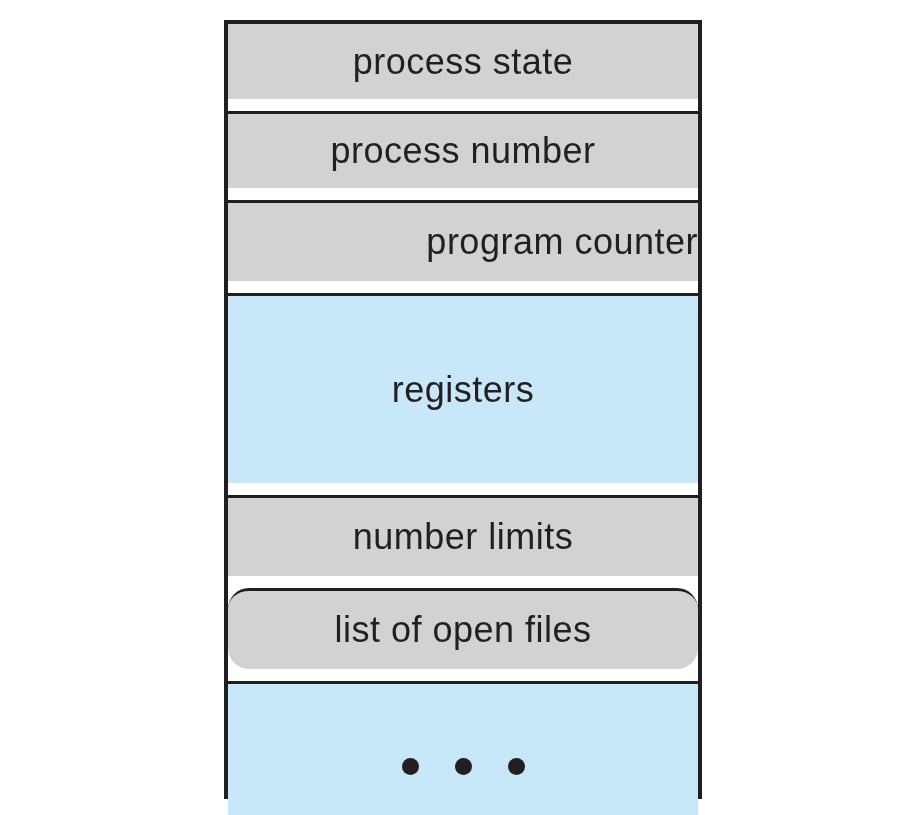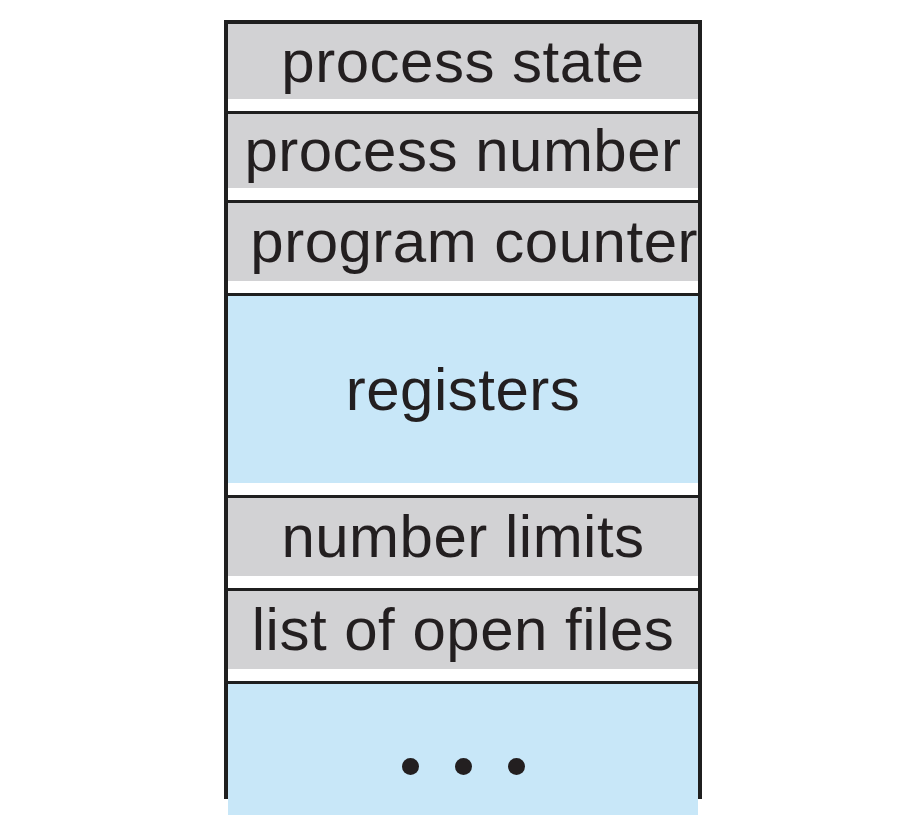--- a/index.html
+++ b/index.html
@@ -36,21 +36,21 @@
     display: flex;
     align-items: center;
     justify-content: center;
     flex: 0 0 auto;
   }
   .pcb-row + .pcb-row { border-top: 3px solid var(--border); margin-top: 12px; }
   .pcb-row.gray { background: var(--gray); }
   .pcb-row.blue { background: var(--blue); }
   .pcb-label {
     color: var(--text);
-    font-size: 60px;
+    font-size: 36px;
     line-height: 1;
     letter-spacing: 0.5px;
     white-space: nowrap;
   }
   .dots {
     display: flex;
     align-items: center;
     gap: 36px;
   }
   .dot {
@@ -73,21 +73,21 @@
       </div>
       <div class="pcb-row gray" style="height: 81px; justify-content: flex-end;">
         <span class="pcb-label">program counter</span>
       </div>
       <div class="pcb-row blue" style="height: 190px; text-align: right;">
         <span class="pcb-label">registers</span>
       </div>
       <div class="pcb-row gray" style="height: 81px;">
         <span class="pcb-label">number limits</span>
       </div>
-      <div class="pcb-row gray" style="height: 81px;">
+      <div class="pcb-row gray" style="height: 81px; border-radius: 21px;">
         <span class="pcb-label">list of open files</span>
       </div>
       <div class="pcb-row blue" style="height: 168px;">
         <div class="dots">
           <span class="dot"></span>
           <span class="dot"></span>
           <span class="dot"></span>
         </div>
       </div>
     </div>

